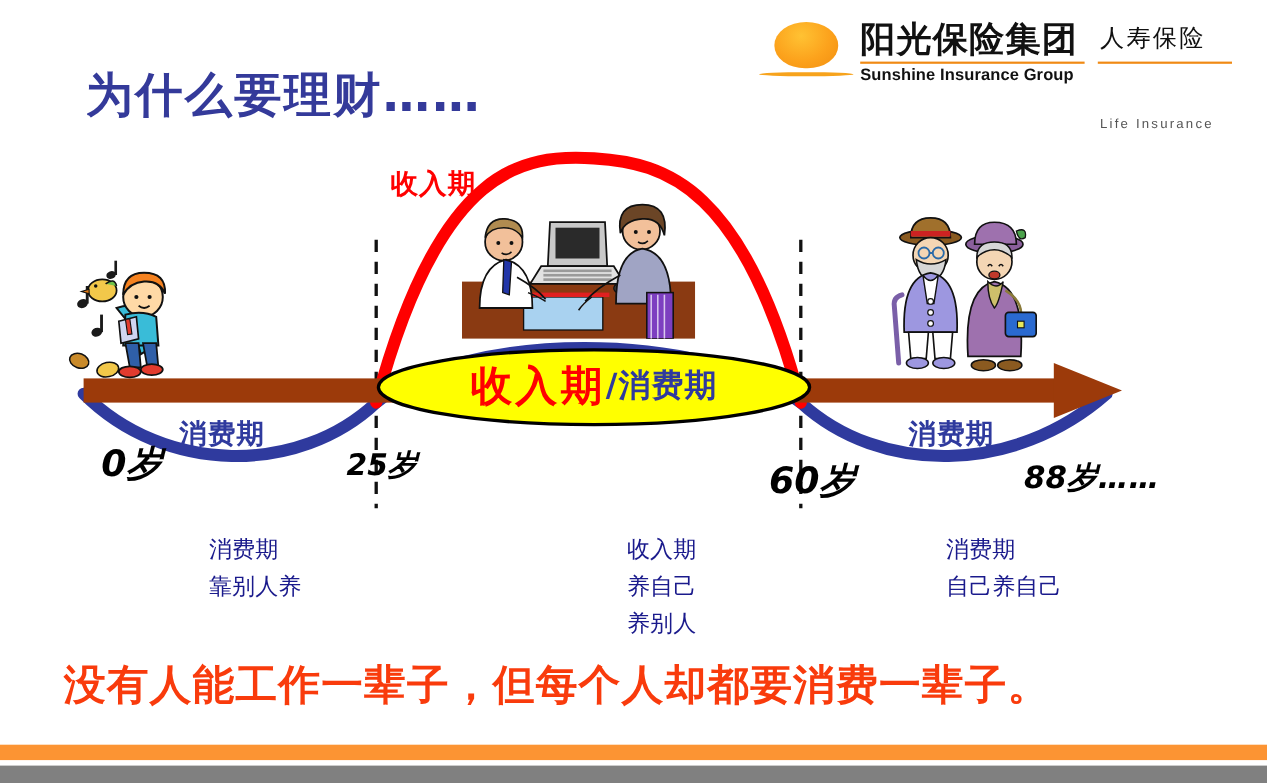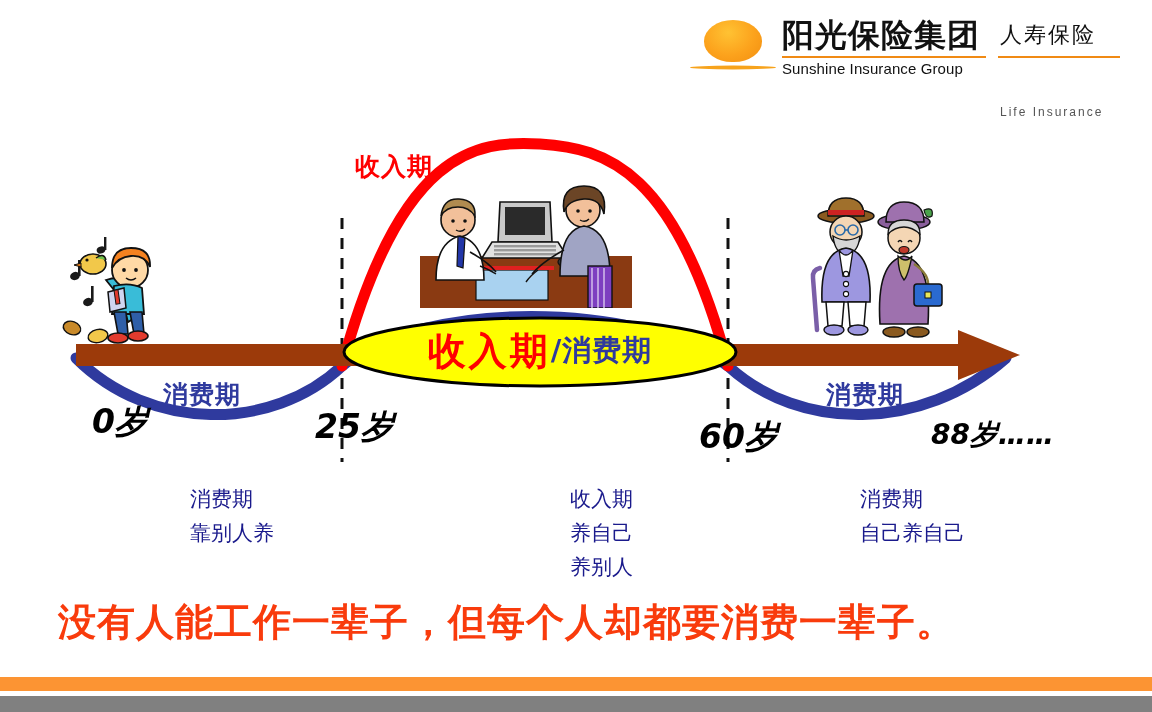--- a/index.html
+++ b/index.html
@@ -64,21 +64,21 @@
     top: 48px;
     width: 204px;
     height: 2px;
     background: #f08a14;
   }
   .logo-en {
     position: absolute;
     left: 104px;
     top: 52px;
     font-size: 15px;
-    font-weight: normal;
+    font-weight: bold;
     color: #111111;
     letter-spacing: 0.1px;
     white-space: nowrap;
   }
   .logo-sub-cn {
     position: absolute;
     left: 322px;
     top: 12px;
     font-size: 22px;
     color: #111111;
@@ -179,21 +179,21 @@
   .age {
     position: absolute;
     font-family: "DejaVu Sans", "Liberation Sans", sans-serif;
     font-weight: bold;
     font-style: italic;
     color: #000000;
     white-space: nowrap;
     margin-left: 18px;
   }
   #age-0   { left: 74px;  top: 400px; font-size: 33px; }
-  #age-25  { left: 297px; top: 405px; font-size: 33px; }
+  #age-25  { left: 297px; top: 405px; font-size: 27px; }
   #age-60  { left: 681px; top: 415px; font-size: 33px; font-style: italic; }
   #age-88  { left: 913px; top: 416px; font-size: 28px; }
 
   
   .desc {
     position: absolute;
     font-family: "DejaVu Sans", "Liberation Sans", sans-serif;
     font-size: 21px;
     color: #1a1a8c;
     line-height: 34px;
@@ -239,20 +239,21 @@
     <div class="logo-sun"></div>
     <div class="logo-sun-base"></div>
     <div class="logo-cn">阳光保险集团</div>
     <div class="logo-rule"></div>
     <div class="logo-en">Sunshine Insurance Group</div>
     <div class="logo-sub-cn">人寿保险</div>
     <div class="logo-sub-rule"></div>
     <div class="logo-sub-en">Life Insurance</div>
   </div>
 
+  <div class="slide-title">为什么要理财……</div>
 
   <svg class="diagram" viewBox="0 0 1152 712" width="1152" height="712">
 
     <line x1="342" y1="218" x2="342" y2="462" stroke="#111111" stroke-width="3" stroke-dasharray="11 9"></line>
 
     <line x1="728" y1="218" x2="728" y2="462" stroke="#111111" stroke-width="3" stroke-dasharray="11 9"></line>
 
     <path d="M 76,358 C 150,432 272,432 342,366
              C 420,300 640,300 728,366
              C 800,432 922,432 1006,358" fill="none" stroke="#2f3a9e" stroke-width="11" stroke-linecap="round"></path>

